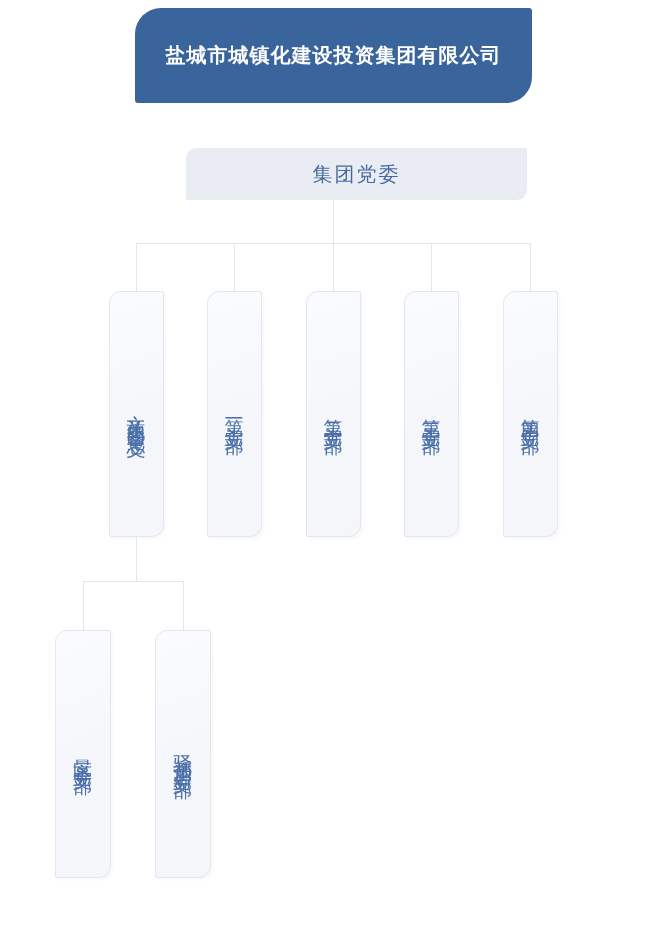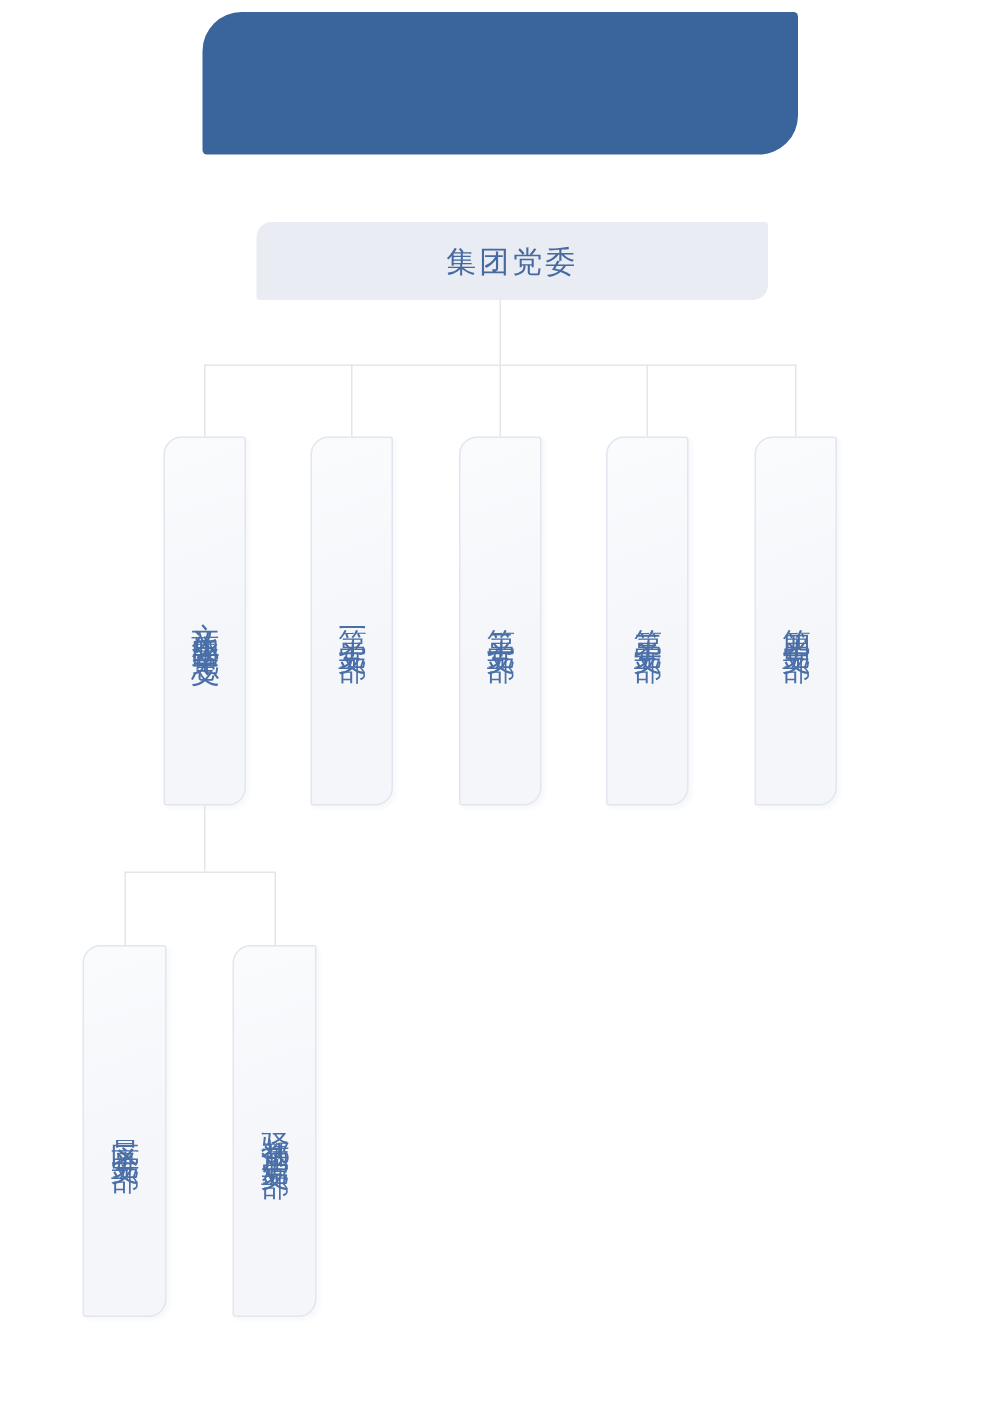--- a/index.html
+++ b/index.html
@@ -44,21 +44,21 @@
     font-size: 20px;
     font-weight: bold;
     line-height: 37px;
     letter-spacing: 1px;
     white-space: nowrap;
   }
 
   
   .root-node {
     position: absolute;
-    left: 171px; top: 148px;
+    left: 186px; top: 148px;
     width: 341px; height: 52px;
     background: var(--root-bg);
     border-radius: 10px 2px 10px 2px;
     display: flex;
     align-items: center;
     justify-content: center;
   }
   .root-label {
     color: var(--root-text);
     font-size: 20px;
@@ -115,20 +115,21 @@
     line-height: 1;
     white-space: nowrap;
   }
 </style>
 </head>
 <body>
 
 <div class="canvas">
 
   <div class="header">
+    <div class="title-line">盐城市城镇化建设投资集团有限公司</div>
   </div>
 
   <div class="root-node">
     <span class="root-label">集团党委</span>
   </div>
 
   <div class="line line-v c-root-v"></div>
   <div class="line line-h c-l2-h"></div>
   <div class="line line-v c-l2-d1"></div>
   <div class="line line-v c-l2-d2"></div>

